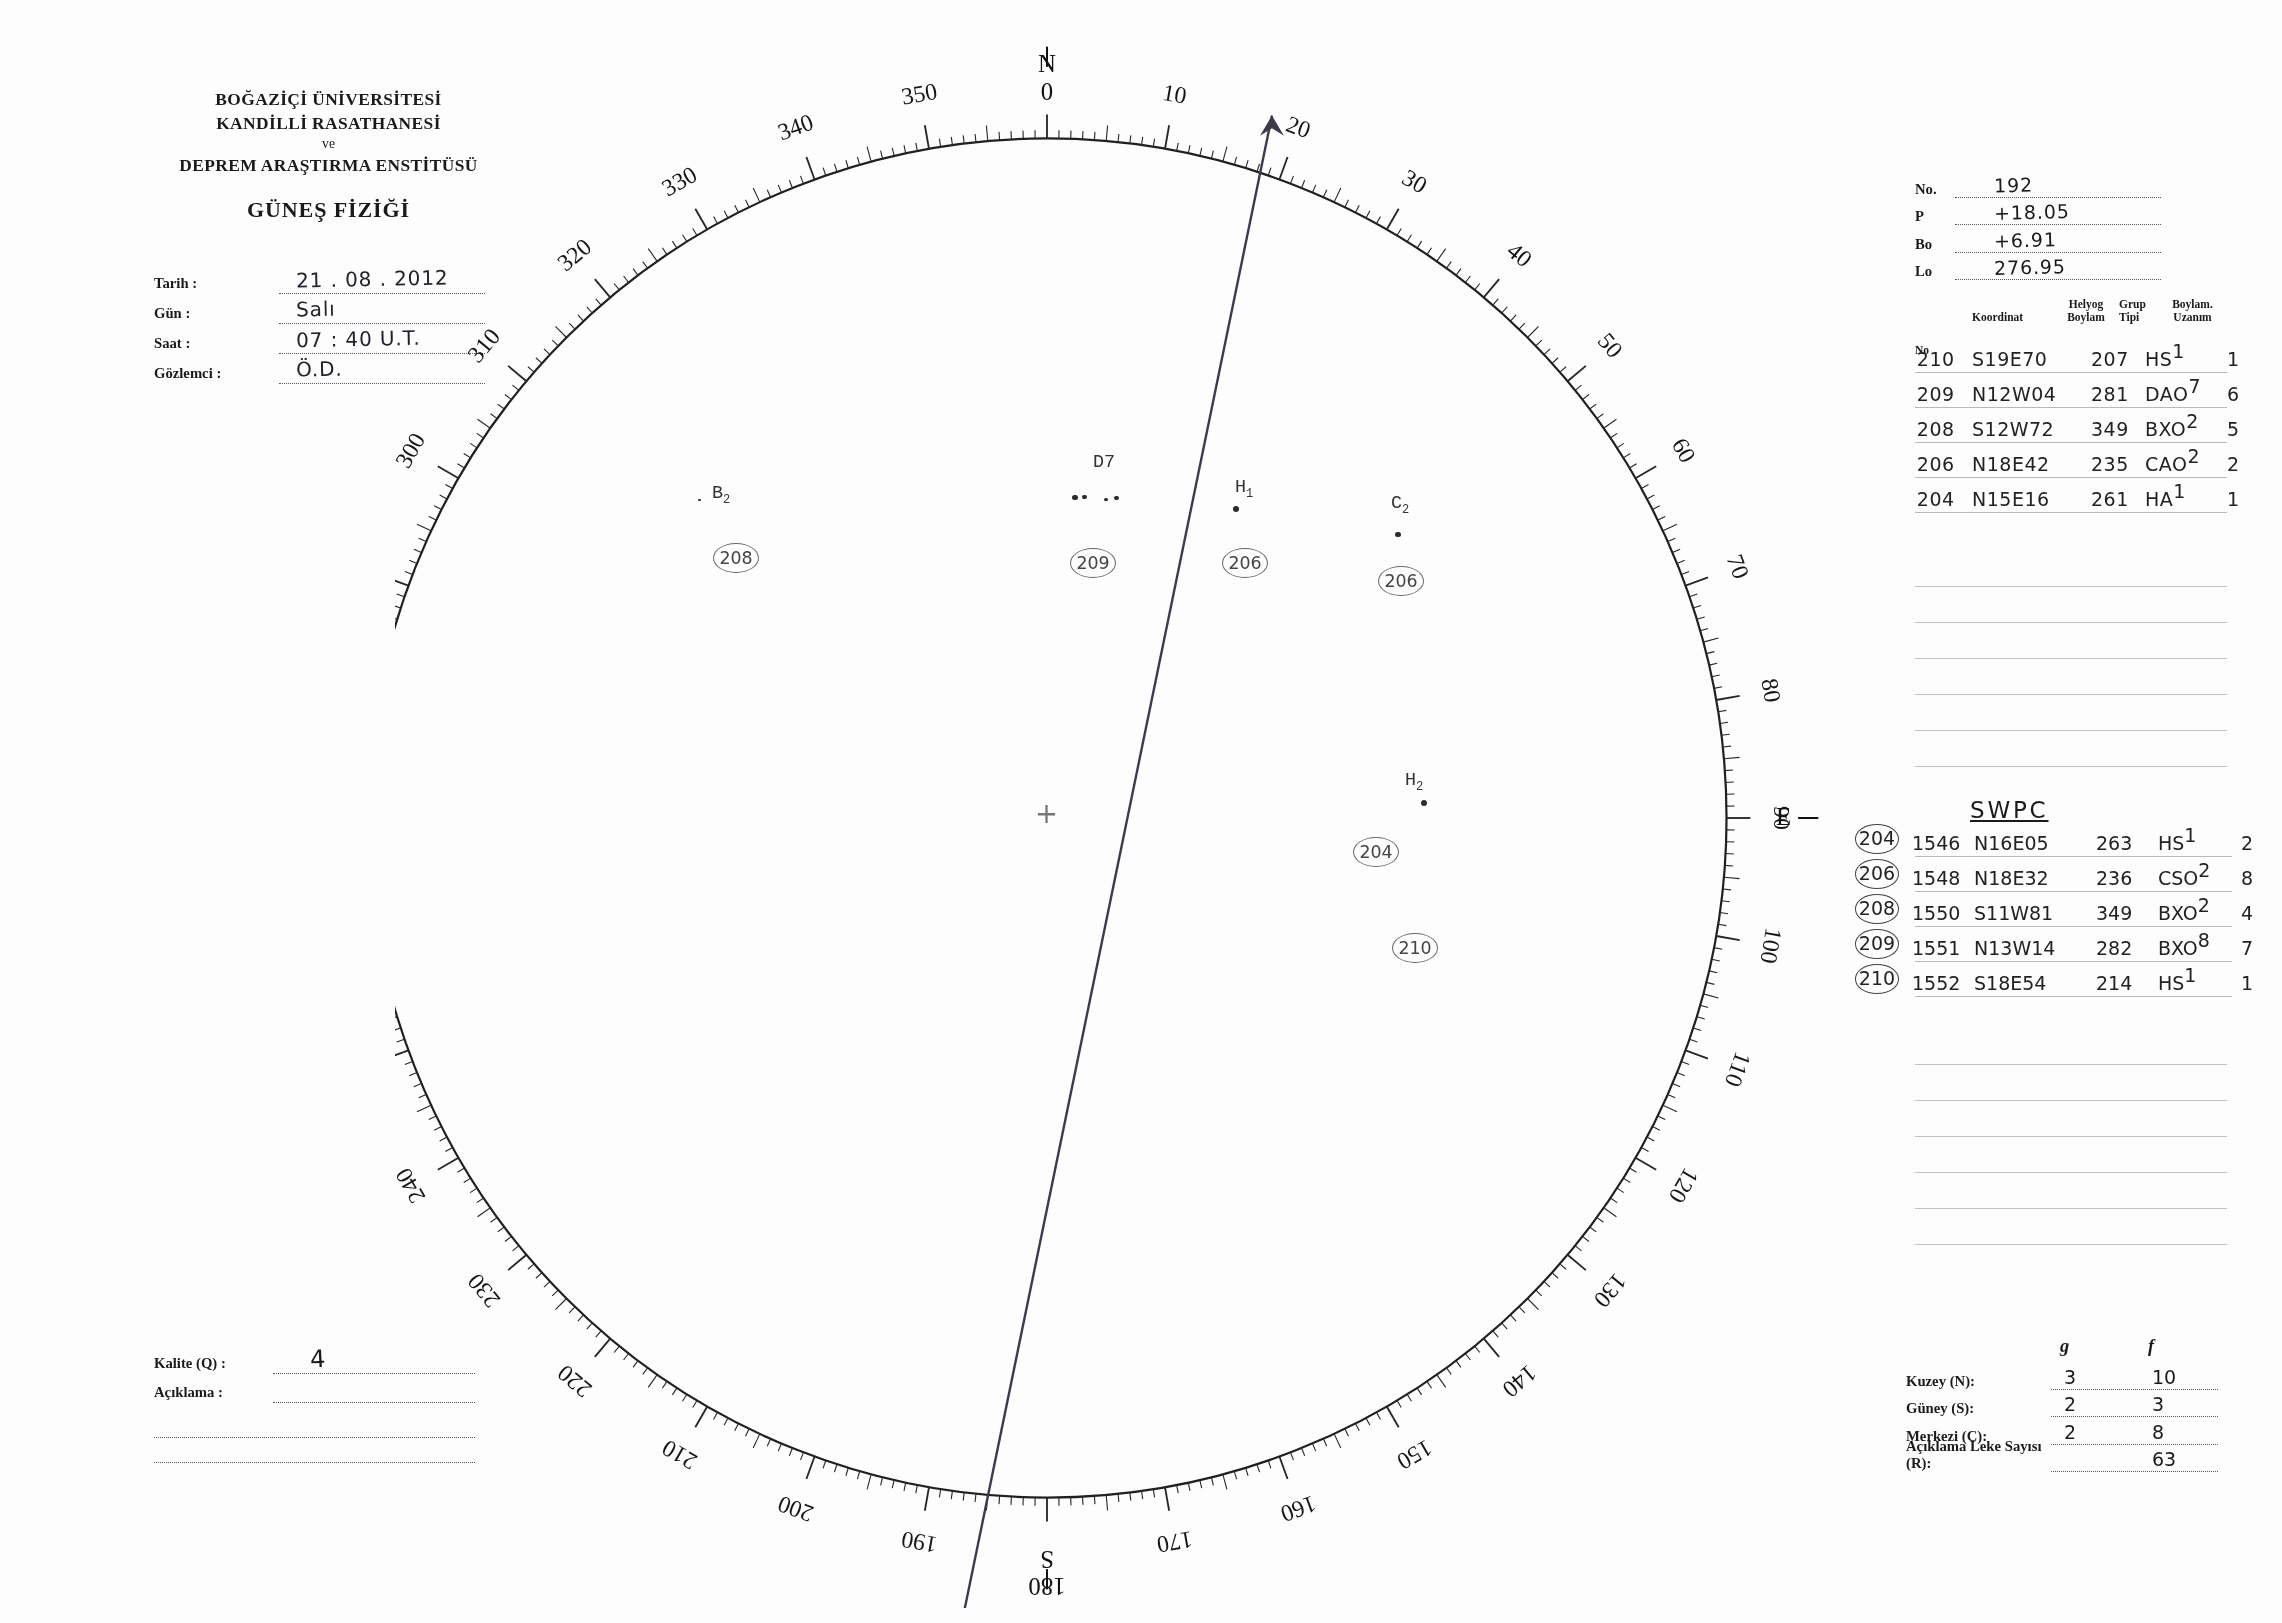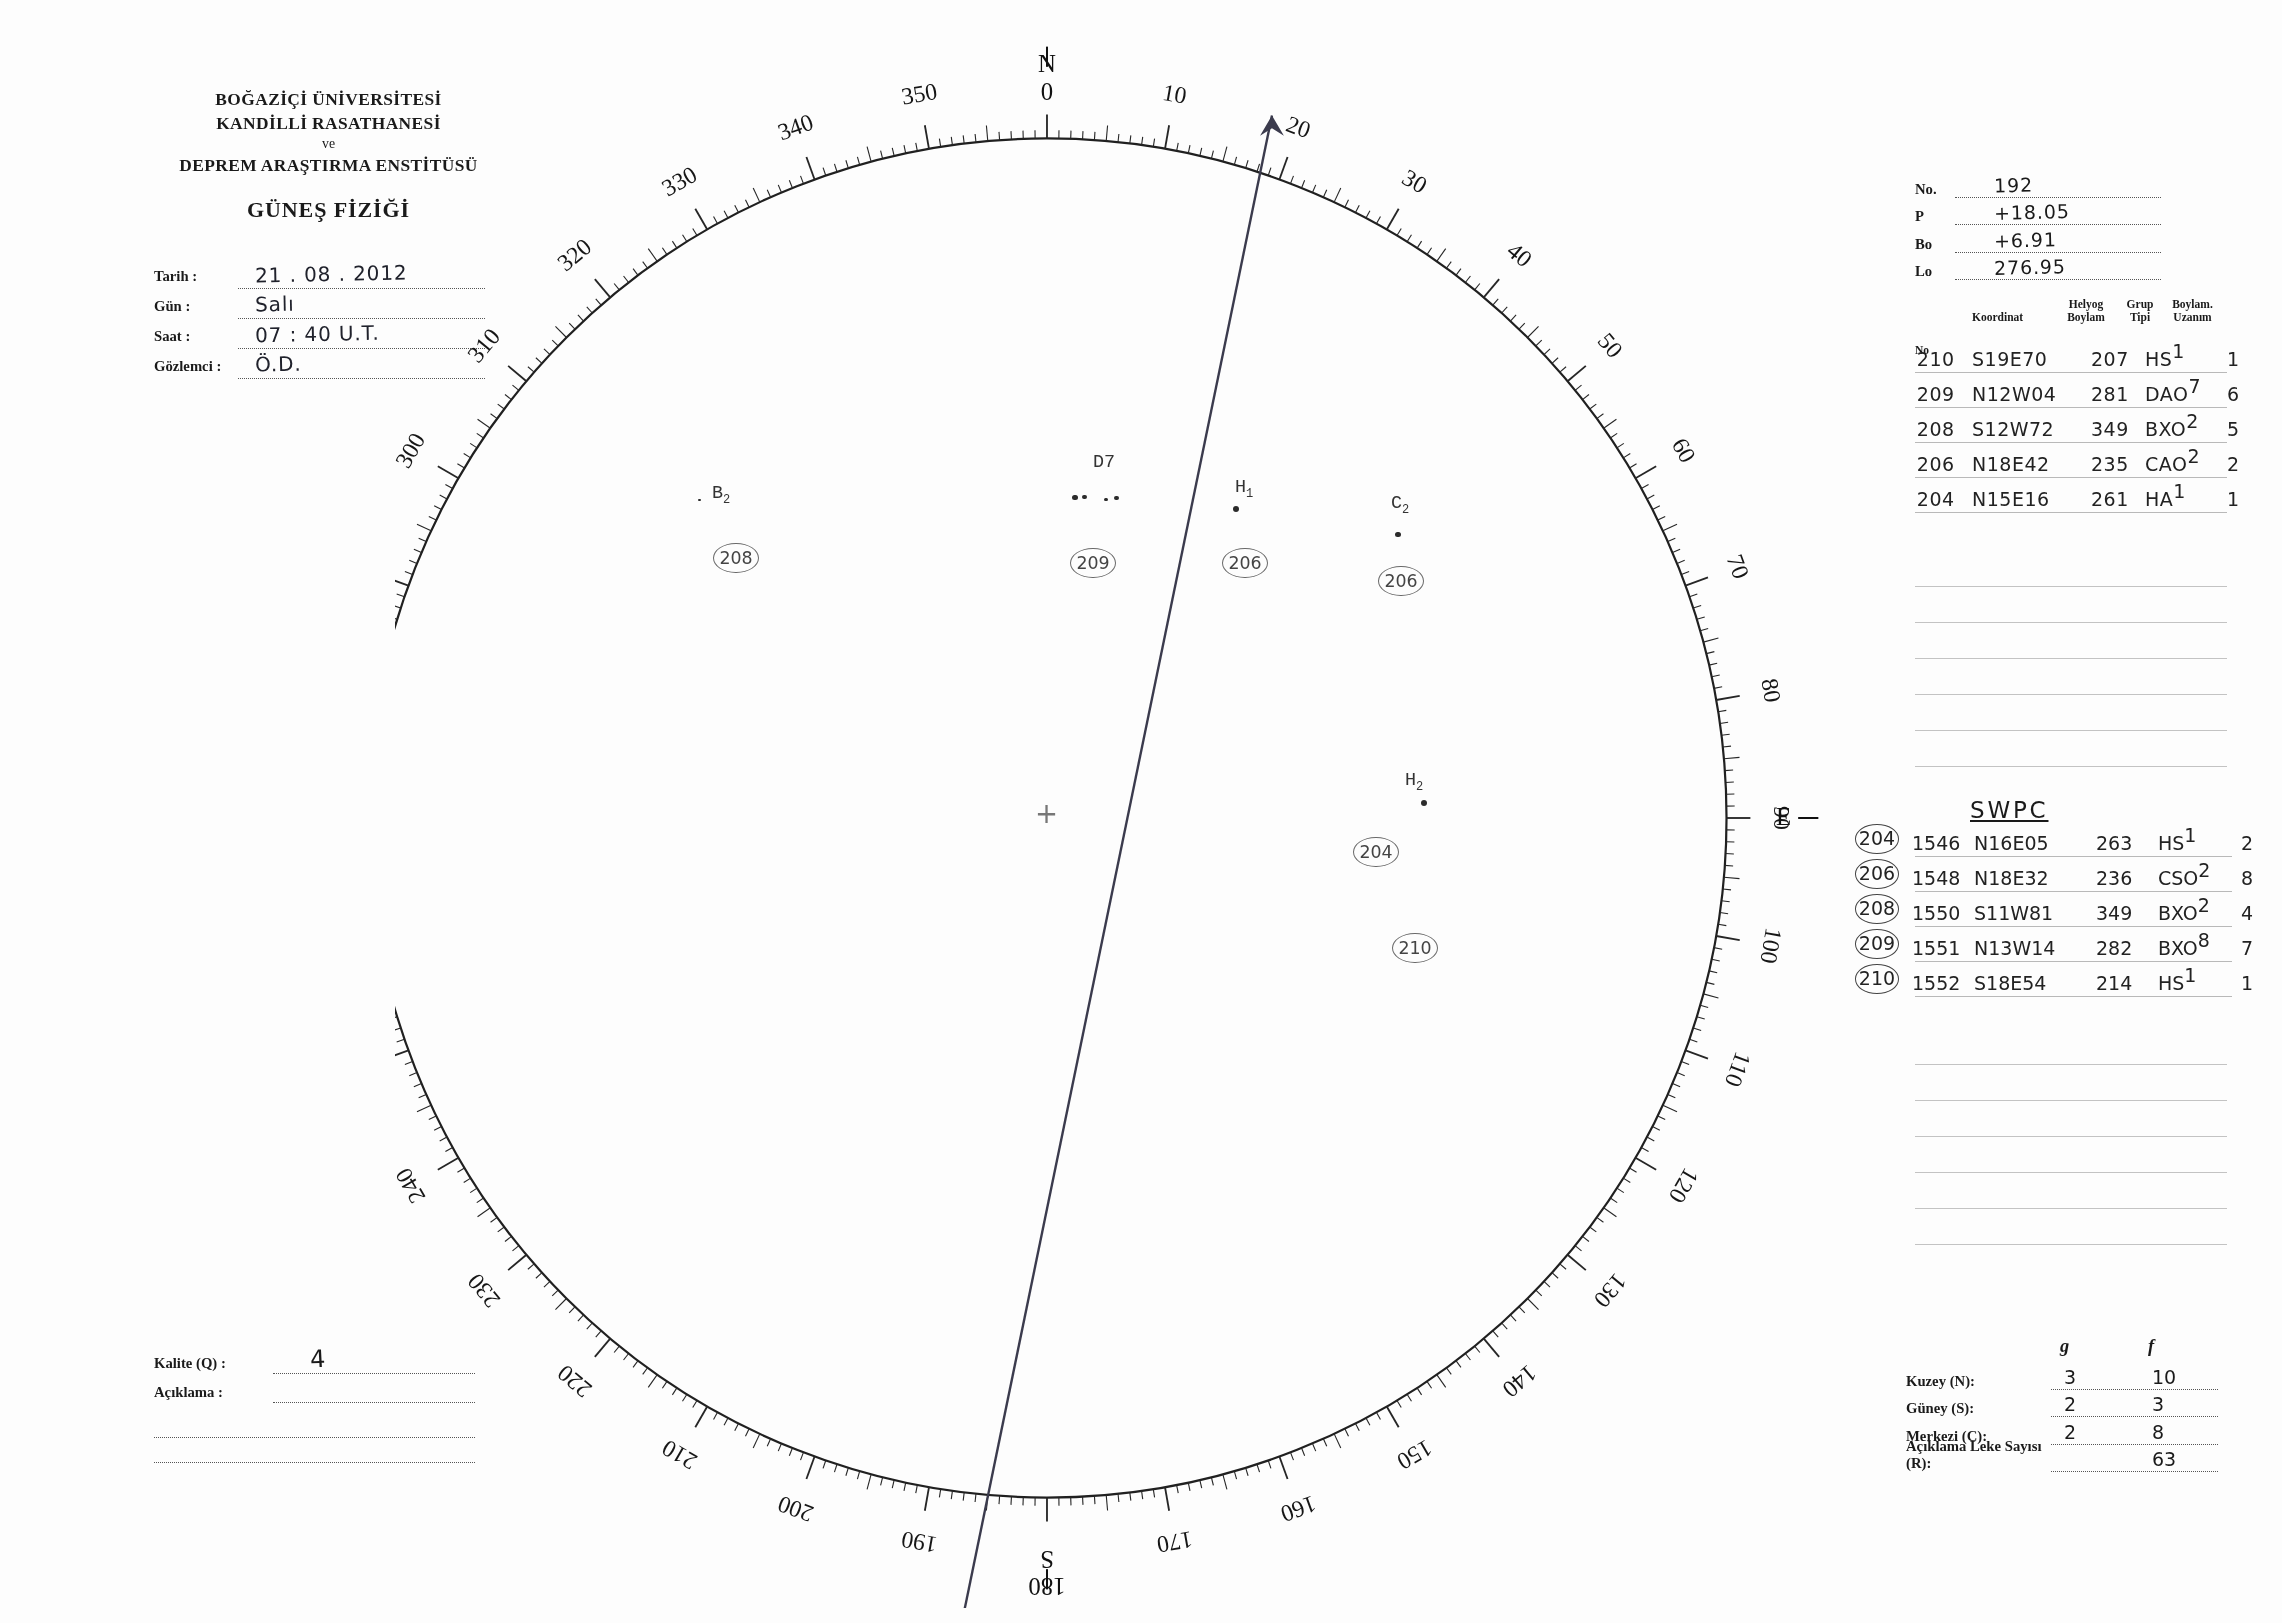--- a/index.html
+++ b/index.html
@@ -6,21 +6,21 @@
   body{width:2282px;height:1624px;position:relative;font-family:"Liberation Serif",serif;color:#1a1a1a;overflow:hidden;}
   .sheet{position:absolute;inset:0;background:#fdfdfd;}
 
   
   .hdr{position:absolute;left:154px;top:87px;width:349px;text-align:center;}
   .hdr .l1,.hdr .l2,.hdr .l4{font-weight:bold;font-size:17.4px;letter-spacing:0.4px;line-height:24px;}
   .hdr .l3{font-size:13.8px;line-height:18.4px;}
   .hdr .title{font-weight:bold;font-size:22px;letter-spacing:0.9px;margin-top:20px;}
 
   .fields{position:absolute;left:154px;top:268px;width:331px;font-size:15.6px;}
-  .frow{display:flex;align-items:flex-start;height:30px;}
+  .frow{display:flex;align-items:center;height:30px;gap:41px;}
   .flabel{width:84px;flex:0 0 84px;font-weight:bold;font-size:14.7px;}
   .fdots{flex:1;border-bottom:0.9px dotted #555;position:relative;height:20px;}
   .fval{position:absolute;left:16.5px;bottom:1.8px;font-family:"DejaVu Sans",sans-serif;font-size:20px;
         color:#20222c;transform:rotate(-1.2deg);white-space:nowrap;letter-spacing:0.9px;}
 
   
   .quality{position:absolute;left:154px;top:1355px;width:321px;font-size:14.7px;}
   .qrow{display:flex;align-items:flex-start;height:29px;}
   .qlabel{width:119px;flex:0 0 119px;font-weight:bold;font-size:14.7px;}
   .qline{flex:1;border-bottom:0.9px dotted #555;height:18.4px;position:relative;}
@@ -34,21 +34,21 @@
   .tlabel{width:40px;flex:0 0 40px;font-weight:bold;font-size:14.7px;}
   .tline{flex:1;border-bottom:0.9px dotted #555;height:19px;position:relative;}
   .tval{position:absolute;left:39px;bottom:0.9px;font-family:"DejaVu Sans",sans-serif;font-size:19px;
         transform:rotate(-1.5deg);letter-spacing:0.9px;}
 
   
   .tblhead{position:absolute;left:1915px;top:298px;width:303px;font-size:11.5px;font-weight:bold;line-height:13px;}
   .th-no{position:absolute;left:0px;top:13px;margin-top:33px;}
   .th-ko{position:absolute;left:57px;top:13px;}
   .th-hb{position:absolute;left:147px;top:0px;text-align:center;width:48px;}
-  .th-gt{position:absolute;left:204px;top:0px;text-align:center;width:42px;}
+  .th-gt{position:absolute;left:204px;top:0px;width:42px;}
   .th-bu{position:absolute;left:252px;top:0px;text-align:center;width:51px;}
 
   .hand{font-family:"DejaVu Sans",sans-serif;color:#222;}
   .obs-rows{position:absolute;left:1915px;top:342px;width:312px;}
   .obs-row{height:35px;position:relative;}
   .obs-row .rule{position:absolute;left:0;right:0;bottom:3.7px;border-bottom:0.9px solid #b9b9b9;}
   .obs-row span{position:absolute;bottom:7.3px;font-size:19px;letter-spacing:0.5px;}
   .c-no{left:1.8px;}
   .c-ko{left:57px;}
   .c-hb{left:176px;}

